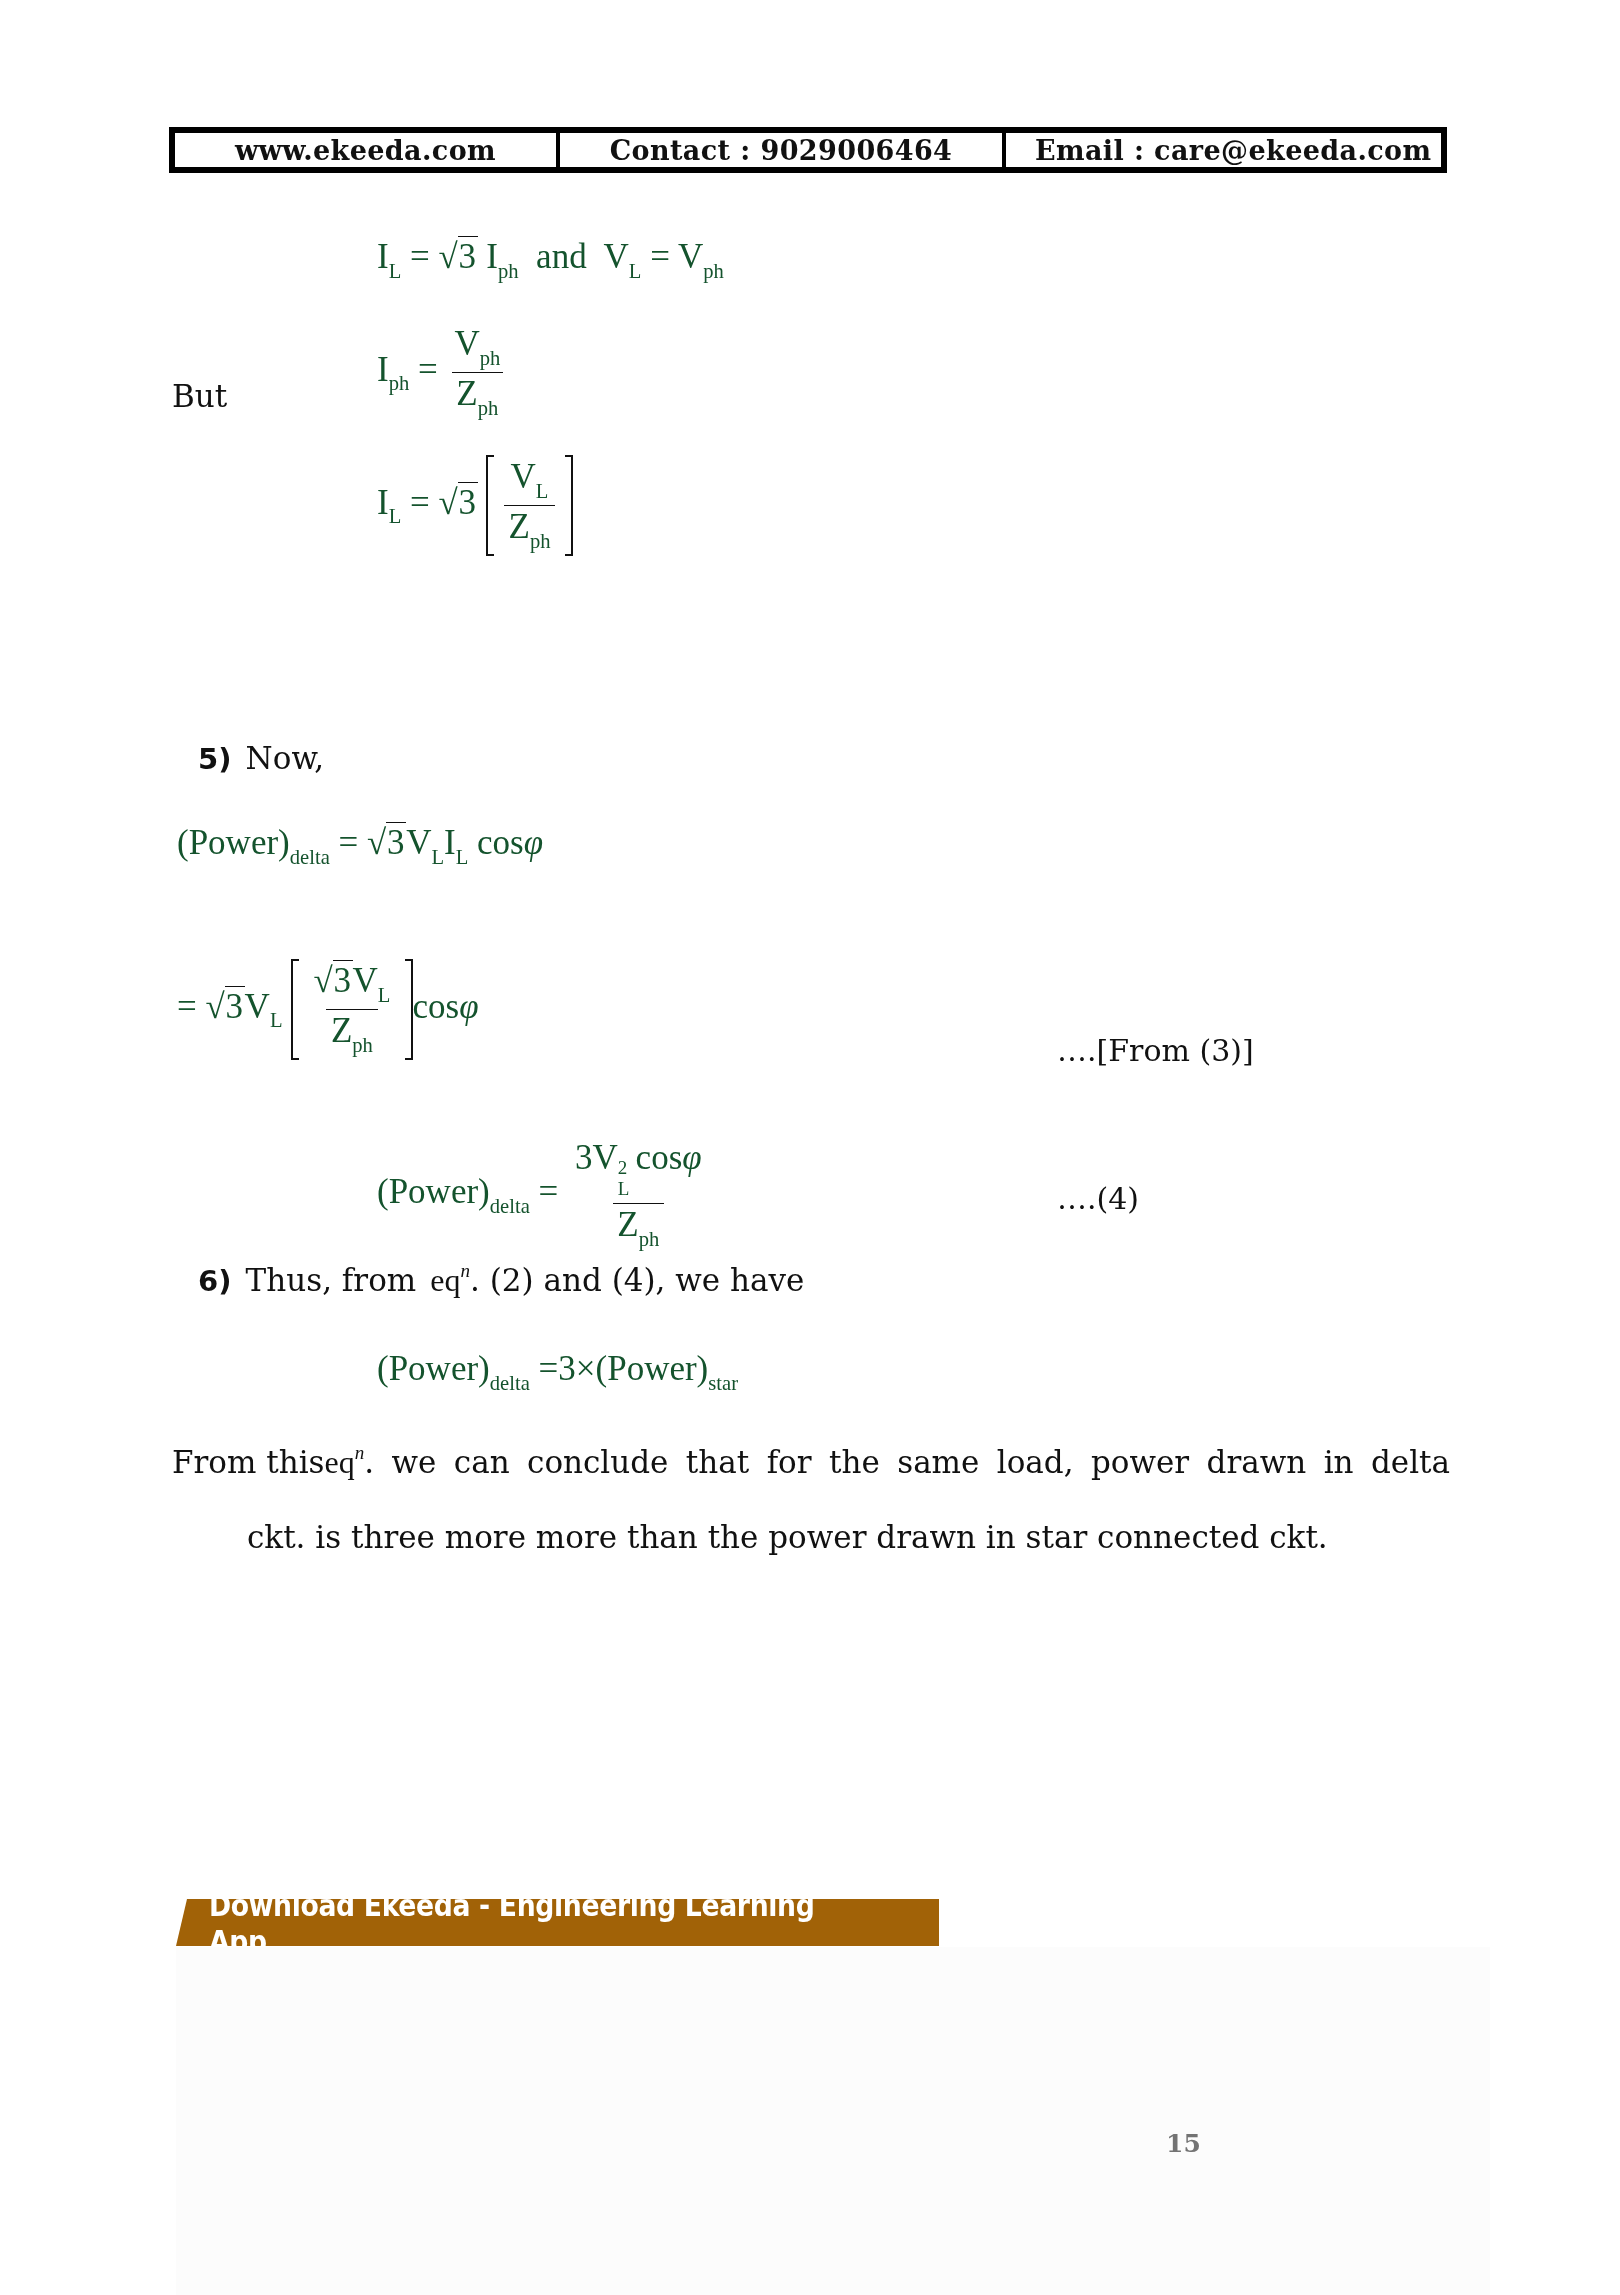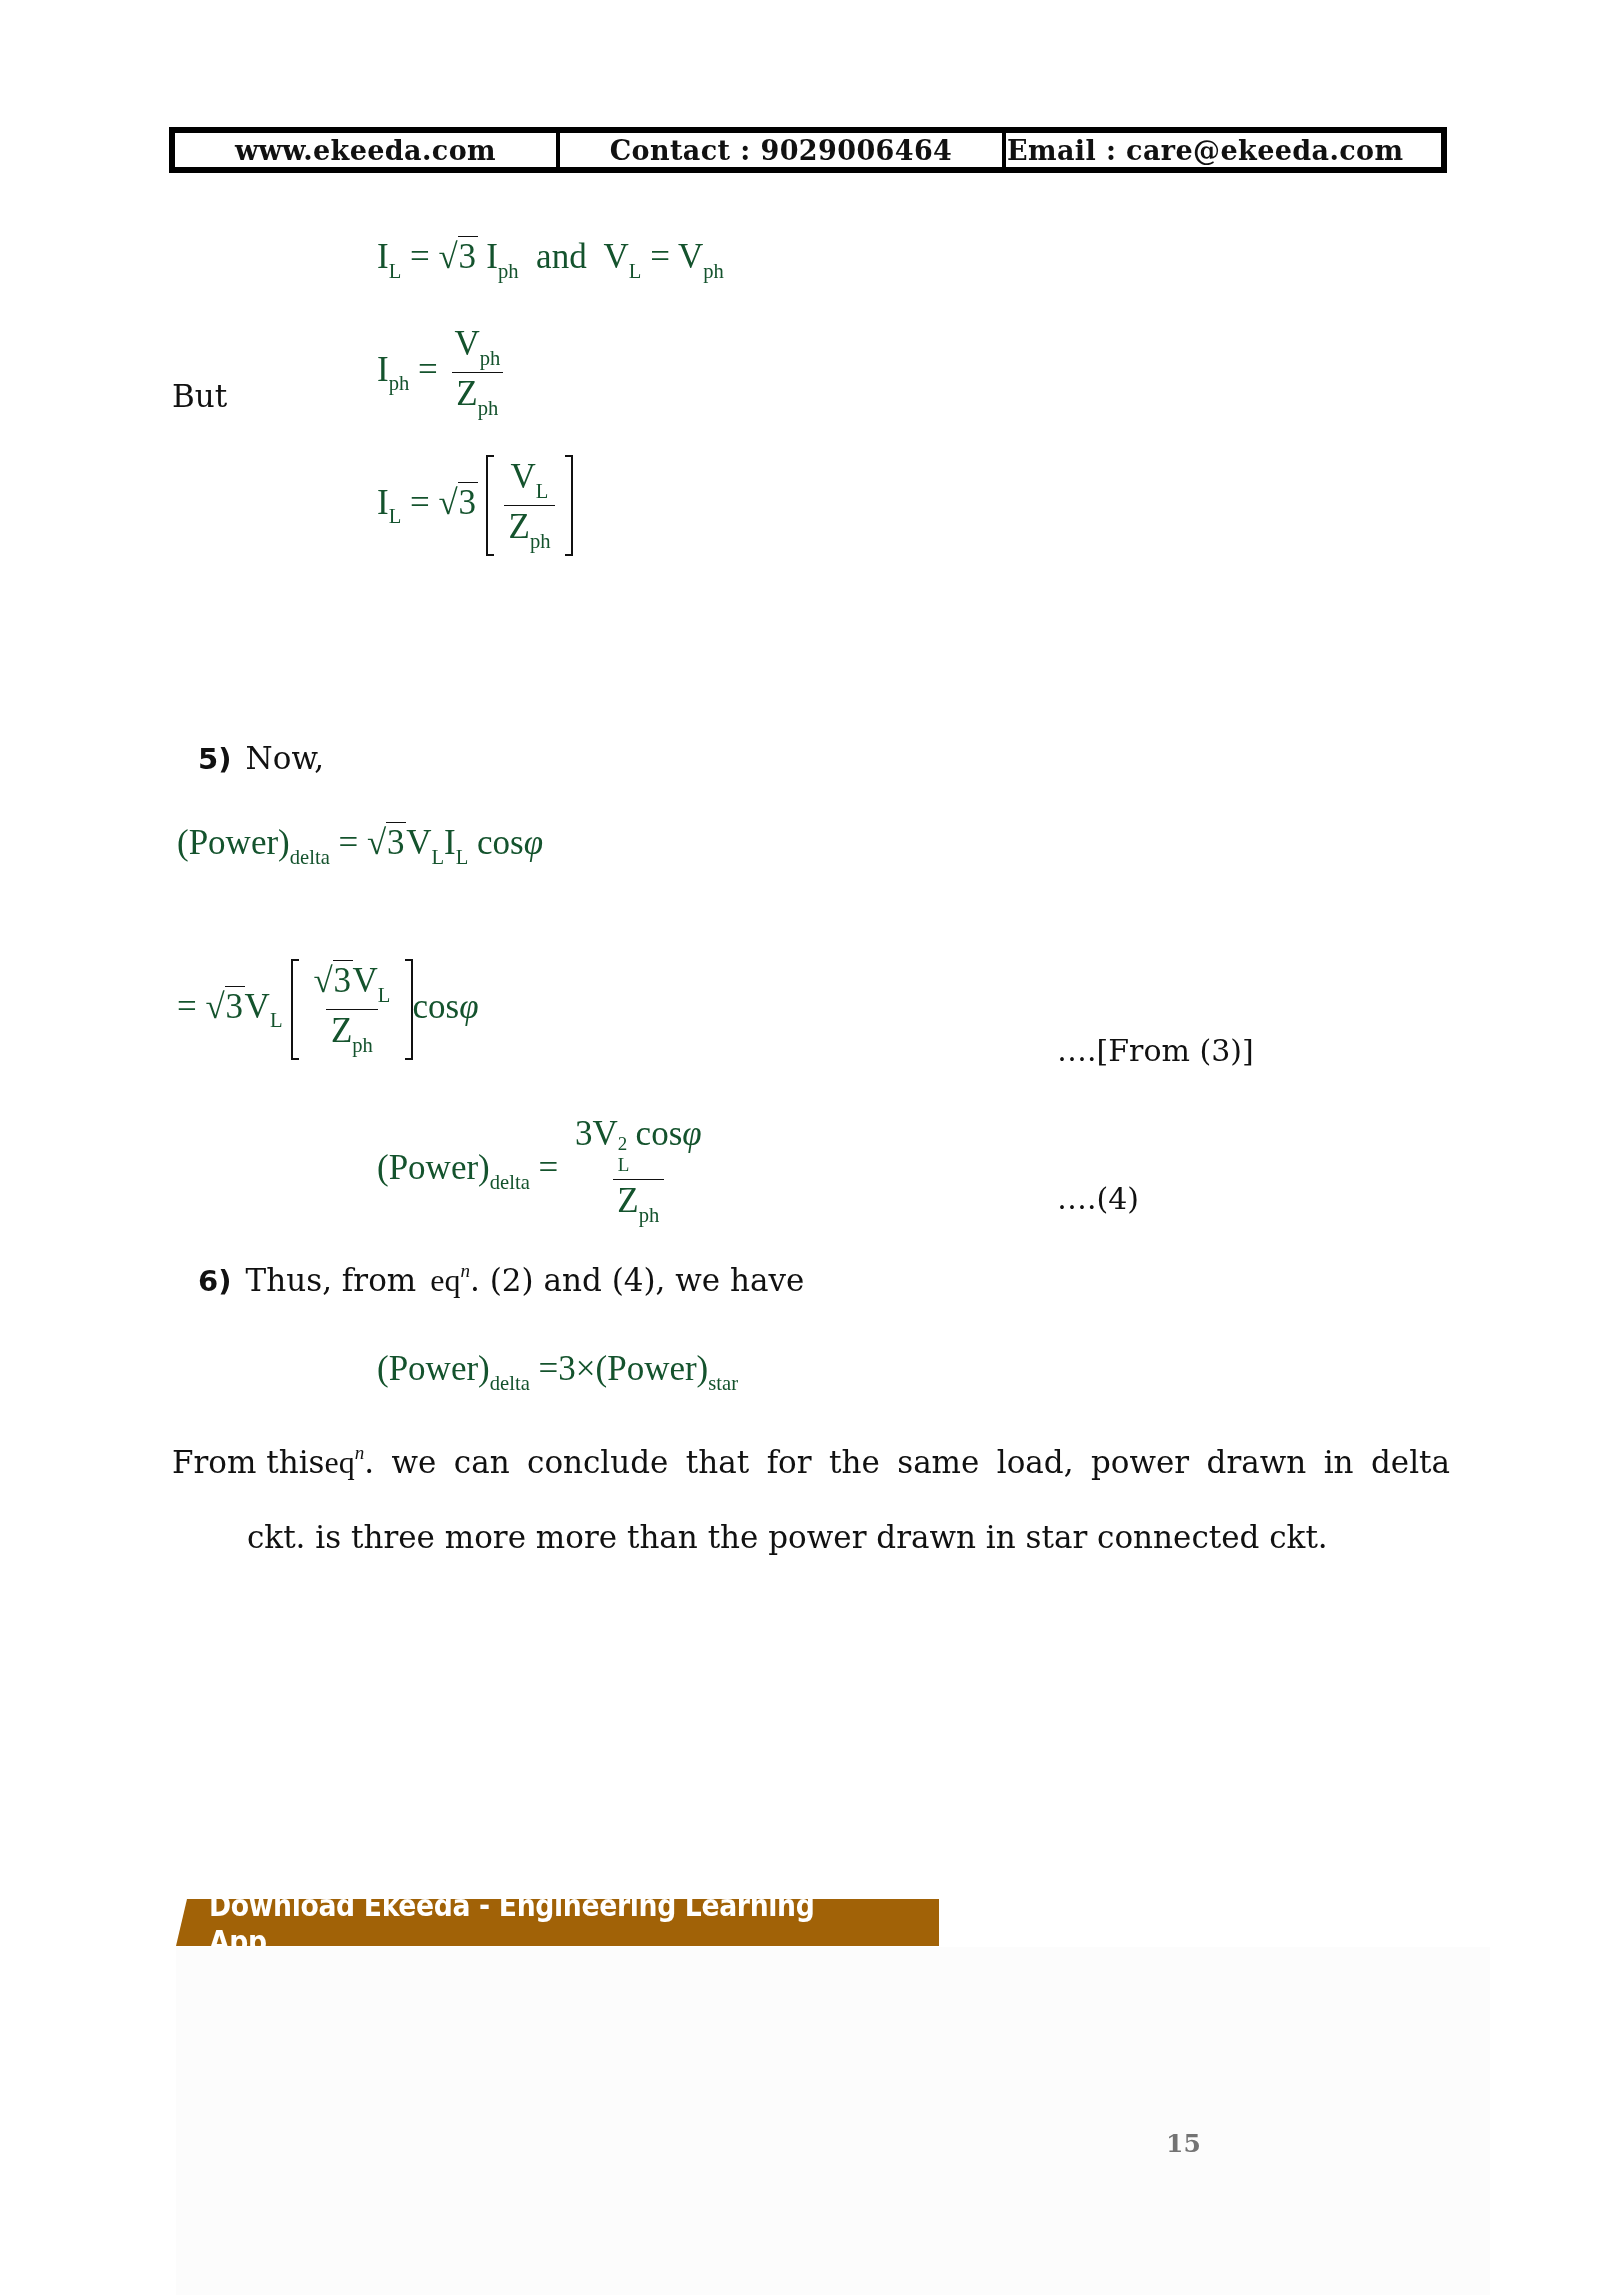--- a/index.html
+++ b/index.html
@@ -4,21 +4,21 @@
 <style>
   html, body { margin:0; padding:0; }
   body { width:1621px; height:2295px; background:#ffffff; position:relative; overflow:hidden; color:#111; }
   .abs { position:absolute; }
 
   
   .header-box { position:absolute; left:169px; top:127px; width:1278px; height:46px; border:6.3px solid #000; box-sizing:border-box; display:flex; }
   .header-cell { display:flex; align-items:center; justify-content:center; font-family:"DejaVu Serif", serif; font-weight:bold; font-size:27px; letter-spacing:0.4px; box-sizing:border-box; height:100%; }
   .header-cell.c1 { width:385px; border-right:4.7px solid #000; }
   .header-cell.c2 { width:446px; border-right:4.7px solid #000; }
-  .header-cell.c3 { flex:1; justify-content:flex-start; padding-left:1px; }
+  .header-cell.c3 { flex:1; justify-content:flex-start; padding-left:29px; }
 
   
   .math { font-family:"Liberation Serif", serif; font-size:35px; color:#14532d; white-space:nowrap; }
   .math sub { font-size:20.6px; vertical-align:-9.5px; }
   .frac { display:inline-flex; flex-direction:column; align-items:center; vertical-align:middle; margin:0 3.2px; }
   .frac .num { padding:0 4.7px 3.2px; line-height:1.05; }
   .frac .den { padding:3.2px 4.7px 0; border-top:1.6px solid #111; line-height:1.05; }
   .bracket { display:inline-flex; align-items:center; vertical-align:middle; }
   .bracket .lb, .bracket .rb { width:8px; height:101px; border:2.4px solid #111; box-sizing:border-box; }
   .bracket .lb { border-right:none; margin-right:6.3px; }
@@ -106,21 +106,21 @@
     <span class="lb"></span>
     <span class="frac">
       <span class="num"><span class="sqrt">√<span class="rad">3</span></span><span>V</span><sub>L</sub></span>
       <span class="den"><span>Z</span><sub>ph</sub></span>
     </span>
     <span class="rb"></span>
   </span><span>cos</span><span class="phi">φ</span>
 </div>
 <div class="abs eq-ref" style="left:1057px; top:1033px;">….[From (3)]</div>
 
-<div class="abs math" style="left:377px; top:1116px;">
+<div class="abs math" style="left:377px; top:1140px;">
   <span>(Power)</span><sub>delta</sub>
   <span>=</span>
   <span class="frac">
     <span class="num">
       <span>3V</span><span style="display:inline-flex;flex-direction:column;vertical-align:-4.7px;font-size:19px;line-height:1.1;margin-right:6.3px;">
           <span>2</span>
           <span>L</span>
         </span><span>cos</span><span class="phi">φ</span>
     </span>
     <span class="den"><span>Z</span><sub>ph</sub></span>

